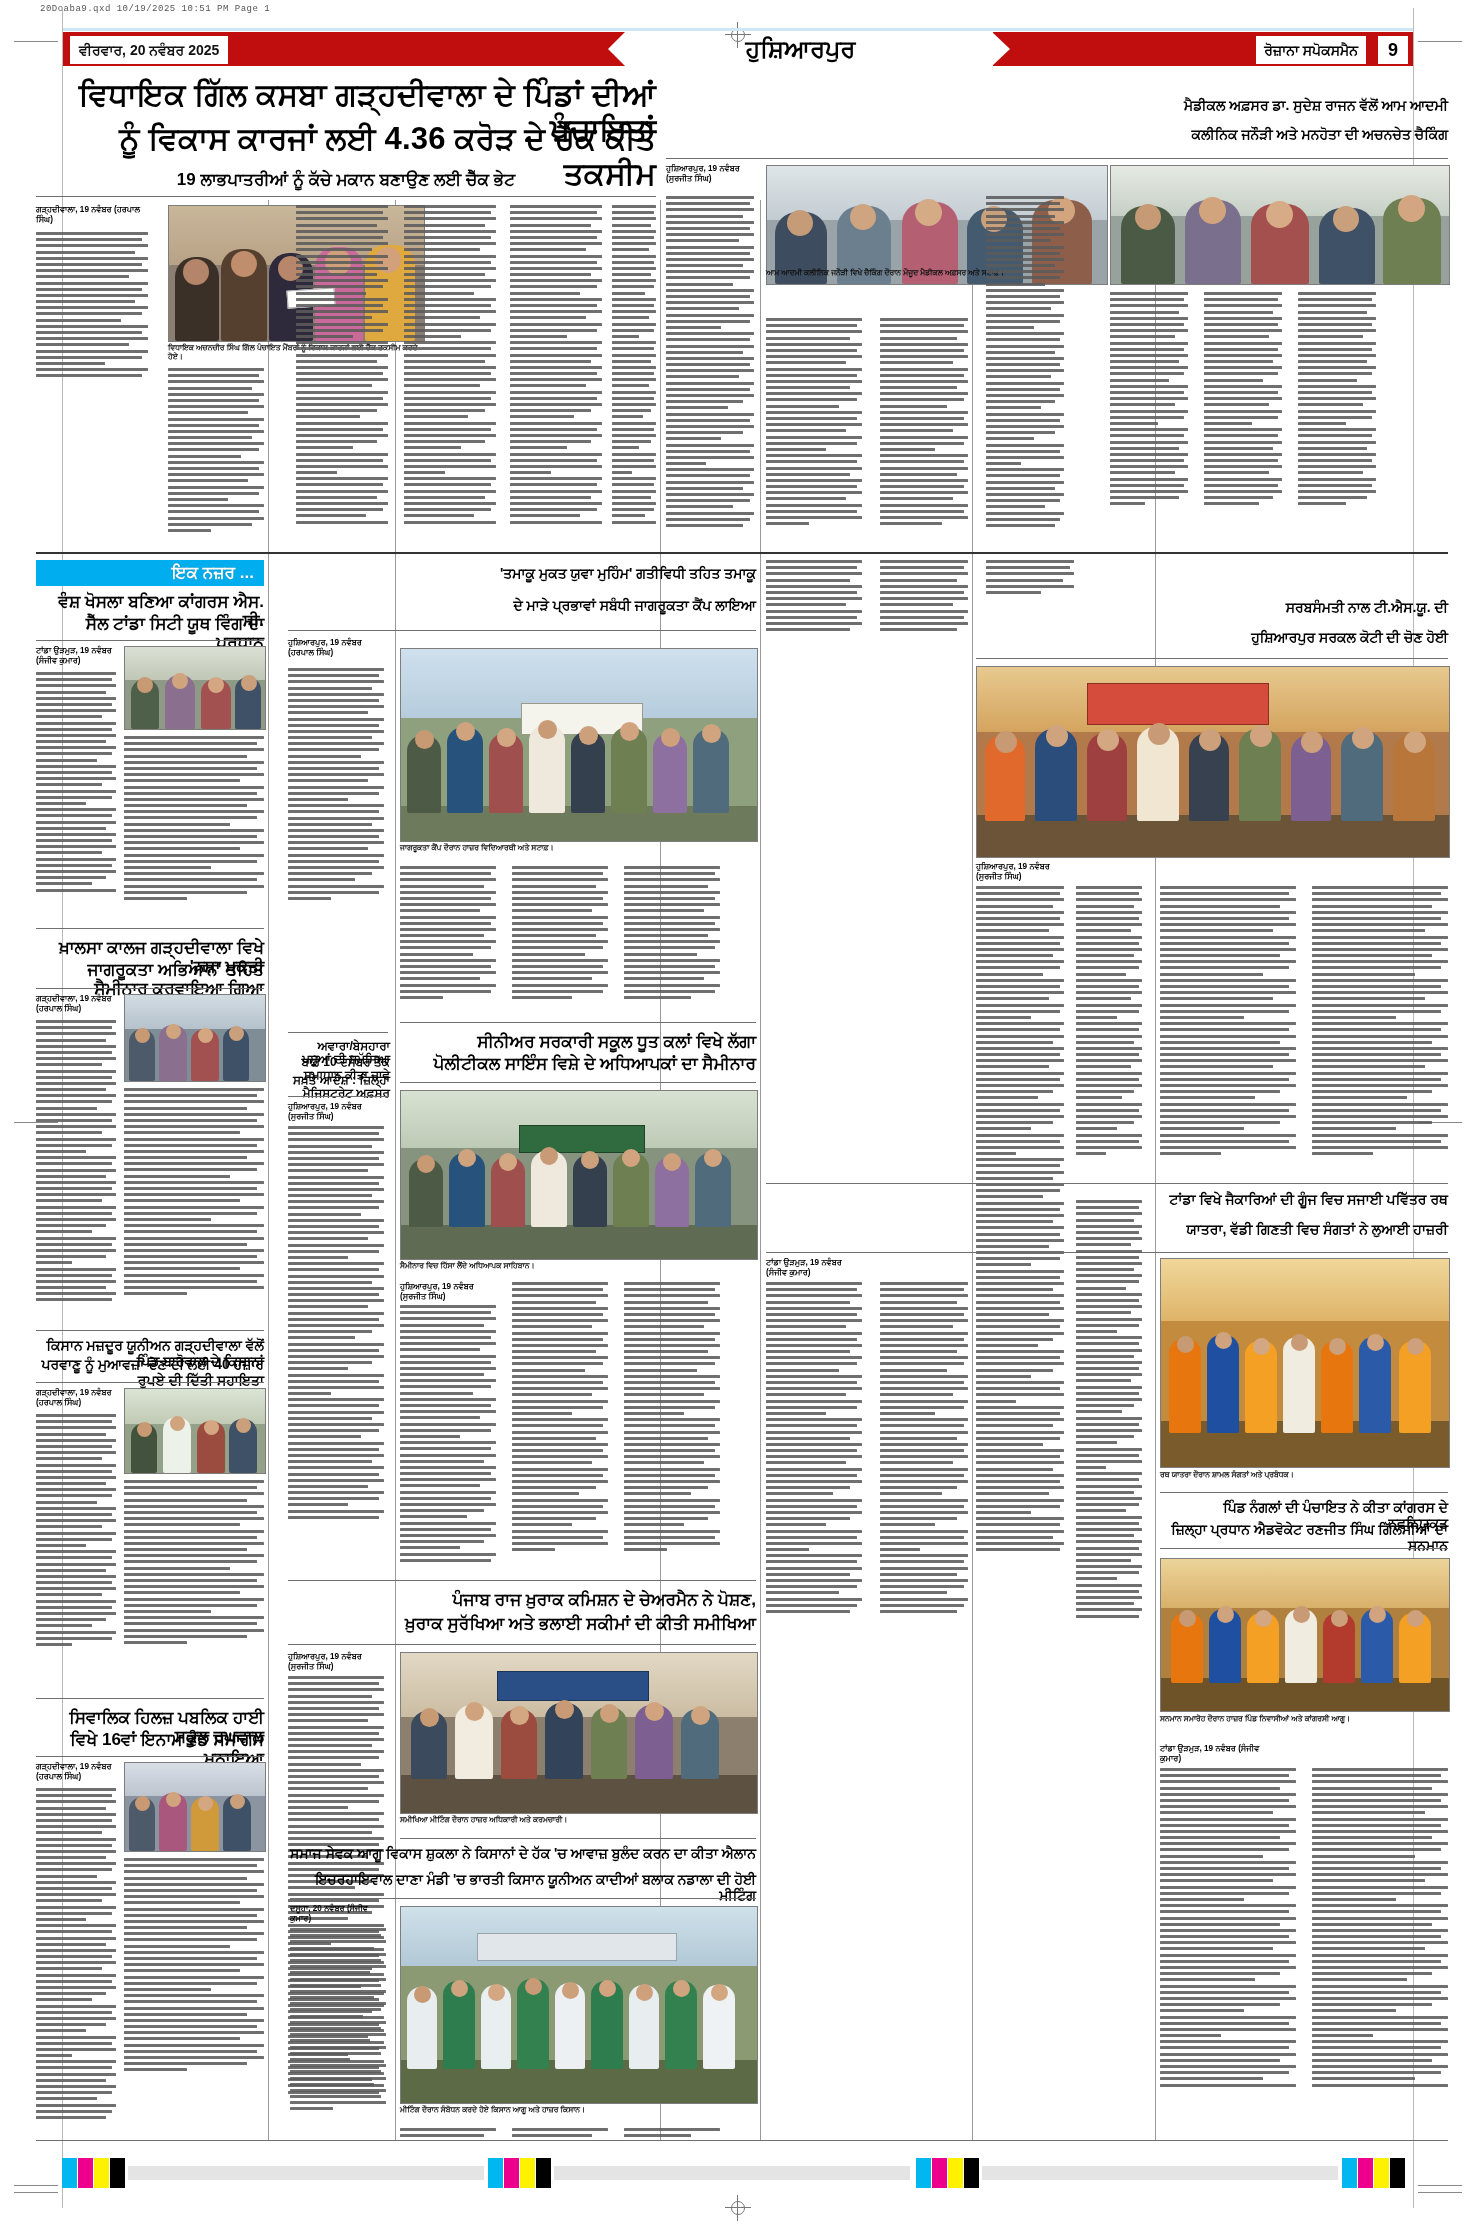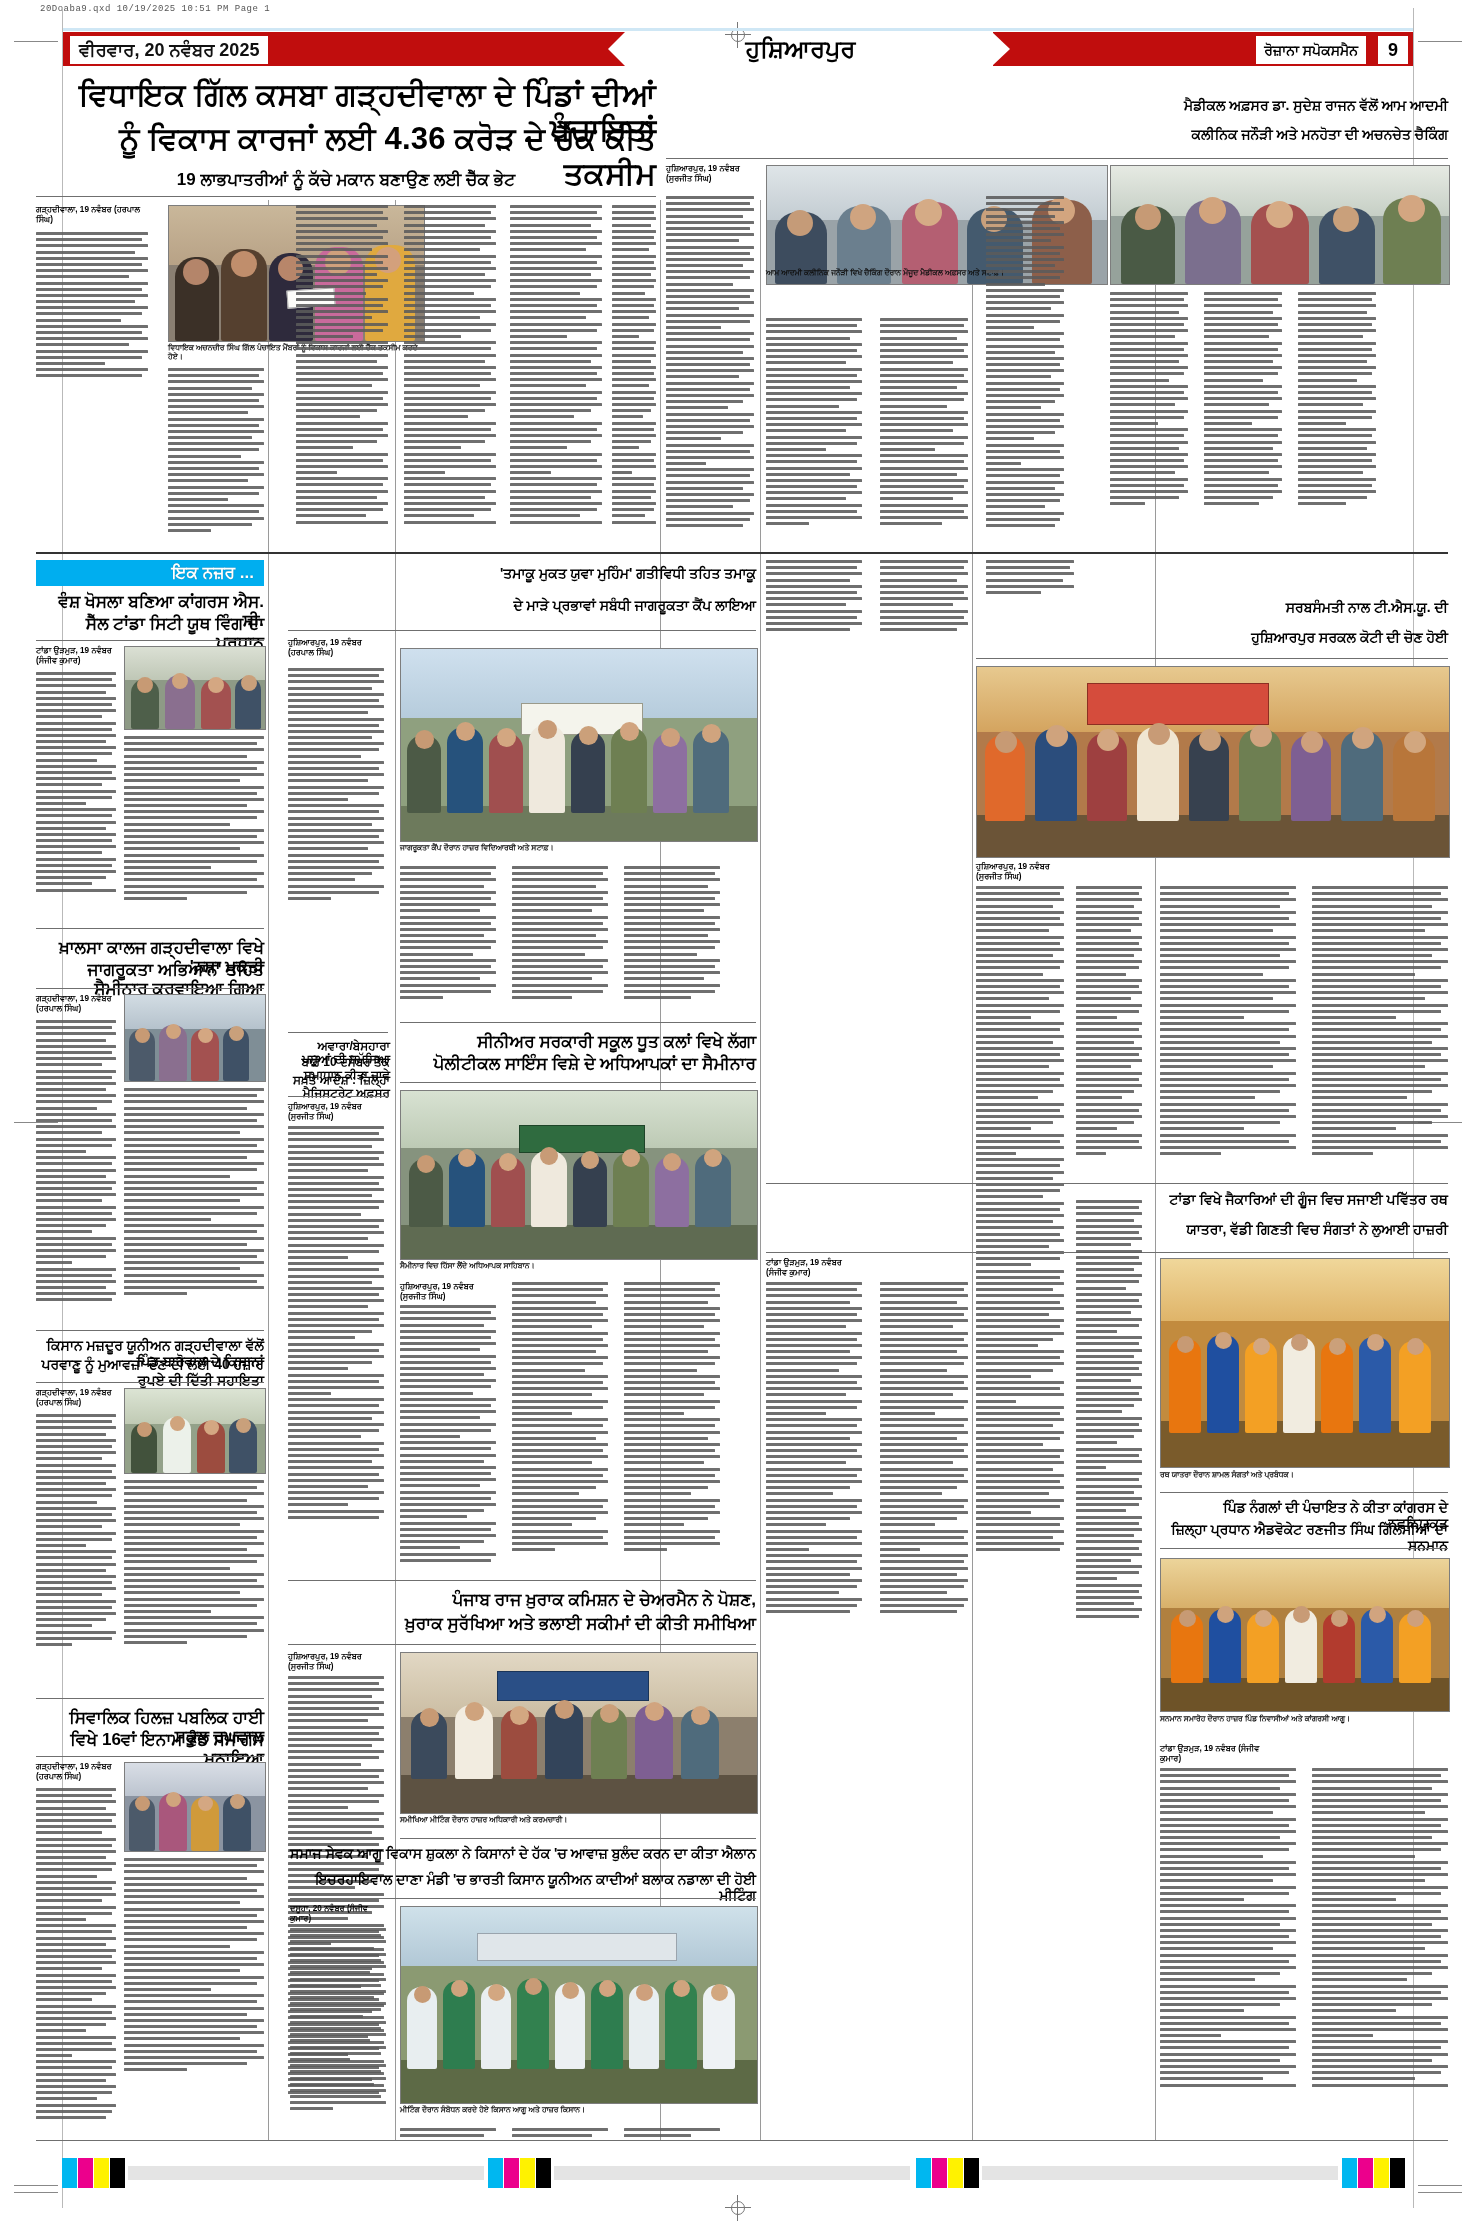--- a/index.html
+++ b/index.html
@@ -14,21 +14,21 @@
   .reg-mark::before{left:12px;top:0;width:1px;height:26px;}
   .reg-mark::after{top:12px;left:0;height:1px;width:26px;}
   .reg-circle{position:absolute;left:6px;top:6px;width:12px;height:12px;border:1px solid #777;border-radius:50%;}
 
   .edge-tick{position:absolute;height:1px;background:#888;}
 
   
   .masthead{position:absolute;left:63px;top:32px;width:1350px;height:34px;}
   .mh-red-left{position:absolute;left:0;top:0;width:545px;height:34px;background:#c00d0d;}
   .mh-red-left::after{content:"";position:absolute;right:-17px;top:0;width:0;height:0;border-top:17px solid #c00d0d;border-bottom:17px solid #c00d0d;border-right:17px solid transparent;}
-  .mh-date{position:absolute;left:6px;top:3px;height:28px;background:#fff;border:1px solid #c00d0d;display:flex;align-items:center;padding:0 9px;font-weight:bold;font-size:18px;color:#111;}
+  .mh-date{position:absolute;left:6px;top:3px;height:28px;background:#fff;border:1px solid #c00d0d;display:flex;align-items:center;padding:0 9px;font-weight:bold;font-size:14px;color:#111;}
   .mh-city{position:absolute;left:545px;top:0;width:385px;height:34px;display:flex;align-items:center;justify-content:center;font-weight:bold;font-size:24px;color:#000;}
   .mh-red-right{position:absolute;left:930px;top:0;width:420px;height:34px;background:#c00d0d;}
   .mh-red-right::before{content:"";position:absolute;left:-1px;top:0;width:0;height:0;border-top:17px solid transparent;border-bottom:17px solid transparent;border-left:18px solid #fff;}
   .mh-brand{position:absolute;right:46px;top:3px;height:28px;background:#fff;border:1px solid #c00d0d;display:flex;align-items:center;padding:0 8px;font-weight:bold;font-size:14px;color:#000;}
   .mh-pageno{position:absolute;right:4px;top:3px;width:30px;height:28px;background:#fff;border:1px solid #c00d0d;display:flex;align-items:center;justify-content:center;font-weight:bold;font-size:18px;color:#000;}
 
   .mh-topline{position:absolute;left:63px;top:28px;width:1350px;height:3px;background:#cfe7f5;}
 
   
   .col-rule{position:absolute;width:1px;background:#9a9a9a;}

